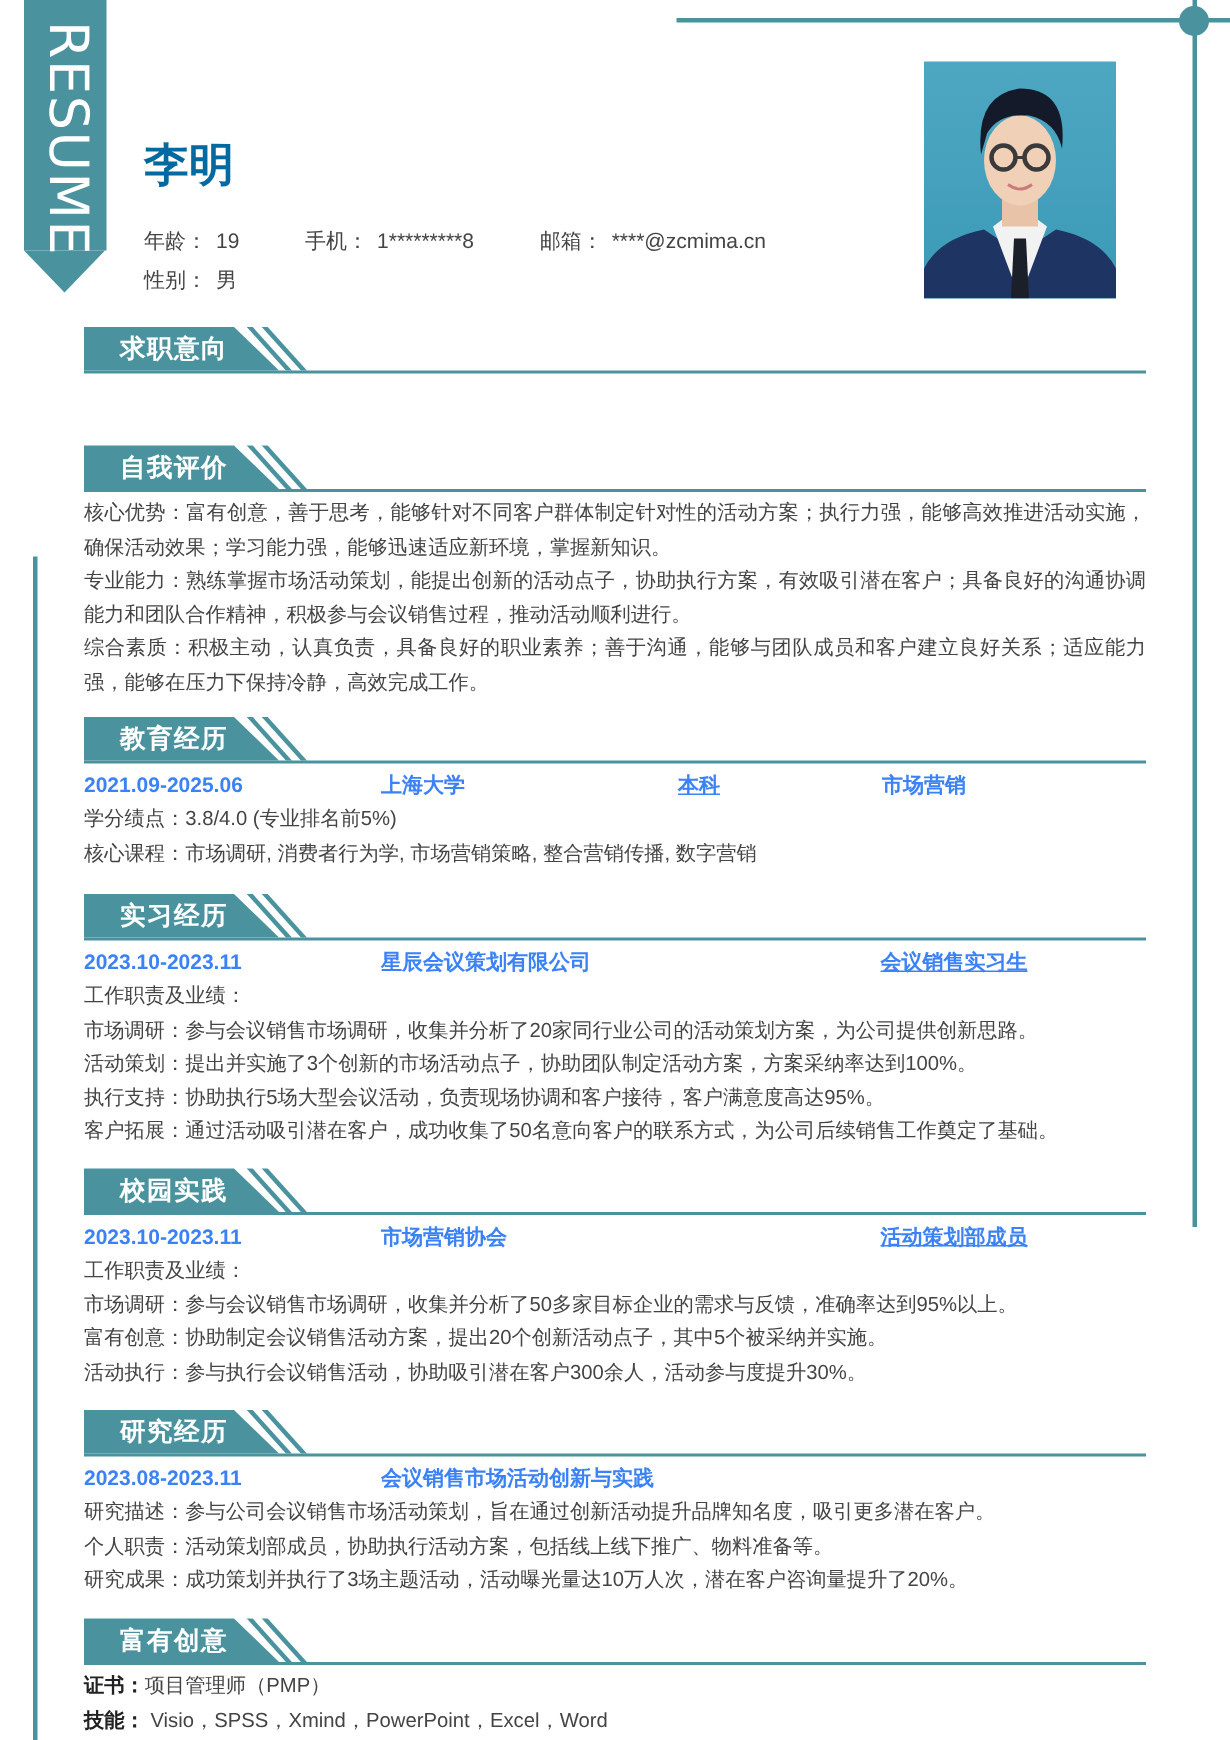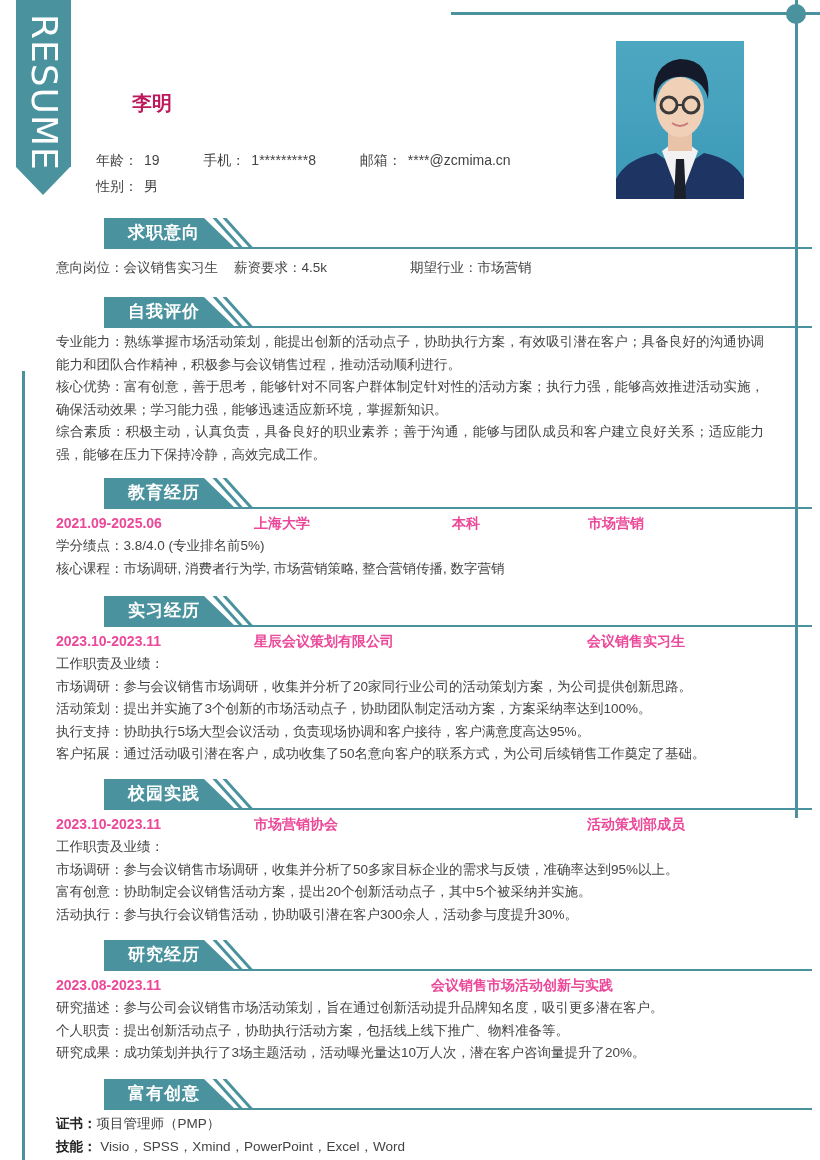--- a/index.html
+++ b/index.html
@@ -14,44 +14,44 @@
 
   
   .ribbon { position: absolute; left: 16px; top: 0; width: 55px; height: 195px; }
   .ribbon-body { position: absolute; left: 0; top: 0; width: 55px; height: 167px; background: #4a939e; }
   .ribbon-tip { position: absolute; left: 0; top: 167px; width: 0; height: 0;
     border-left: 27.5px solid transparent; border-right: 27.5px solid transparent; border-top: 28px solid #4a939e; }
   .ribbon-text { position: absolute; left: 6px; top: 14px; width: 44px; height: 150px;
     writing-mode: vertical-rl; color: #fff; font-size: 36px; letter-spacing: 1px; font-family: "DejaVu Sans", sans-serif; line-height: 44px; }
 
   
-  .name { position: absolute; left: 96px; top: 90px; font-size: 20px; font-weight: bold; color: #be185d; font-family: "DejaVu Sans", sans-serif; margin-left: 36px; }
+  .name { position: absolute; left: 96px; top: 90px; font-size: 30px; font-weight: bold; color: #0369a1; font-family: "DejaVu Sans", sans-serif; }
   .info-row { position: absolute; left: 96px; font-size: 14px; color: #444; white-space: nowrap; }
   .info-row span.val { margin-left: 6px; }
   .info1 { top: 152px; }
   .info2 { top: 178px; }
 
   .photo { position: absolute; left: 616px; top: 41px; width: 128px; height: 158px; background: linear-gradient(#4ea7c1, #3b9ab8); overflow: hidden; }
 
   
   .section { position: absolute; left: 56px; width: 708px; }
-  .sec-header { position: relative; height: 30px; margin-left: 48px; }
+  .sec-header { position: relative; height: 30px; }
   .sec-title-bg { position: absolute; left: 0; top: 0; height: 29px; width: 100px; background: #4a939e; }
   .sec-title-slant { position: absolute; left: 100px; top: 0; width: 0; height: 0;
     border-bottom: 29px solid #4a939e; border-right: 30px solid transparent; }
   .sec-stripes { position: absolute; left: 100px; top: 0; width: 50px; height: 29px; overflow: hidden; }
   .stripe { position: absolute; top: -5px; width: 4px; height: 40px; background: #4a939e; transform: skewX(42deg); transform-origin: top left; }
   .sec-title { position: absolute; left: 24px; top: 3px; color: #fff; font-size: 17px; font-weight: bold; font-family: "DejaVu Sans", sans-serif; letter-spacing: 1px; }
   .sec-line { position: absolute; left: 0; top: 29px; width: 708px; height: 1.5px; background: #4a939e; }
 
   .sec-body { padding-top: 6px; font-size: 13.5px; line-height: 22.5px; color: #444; }
-  .row-head { display: flex; font-weight: bold; color: #ec4899; font-size: 14px; line-height: 23px; justify-content: space-between; }
+  .row-head { display: flex; font-weight: bold; color: #3b82f6; font-size: 14px; line-height: 23px; }
   .row-head .c1 { width: 198px; }
   .row-head .c2 { width: 198px; }
-  .row-head .c3 { width: 136px; }
+  .row-head .c3 { width: 136px; text-decoration: underline; }
   .row-head .c4 { flex: 1; }
   .row-head2 .c1 { width: 198px; }
   .row-head2 .c2 { width: 333px; }
   .row-head2 .c3 { flex: 1; }
   .para { text-align: justify; }
   .bold-label { font-weight: bold; color: #222; }
 </style>
 </head>
 <body>
 
@@ -105,41 +105,36 @@
   <div class="sec-header">
     <div class="sec-title-bg"></div>
     <div class="sec-title-slant"></div>
     <div class="sec-stripes">
       <div class="stripe" style="left:4px"></div>
         <div class="stripe" style="left:14px"></div>
     </div>
     <div class="sec-title">求职意向</div>
     <div class="sec-line"></div>
   </div>
-  <div class="sec-body" style="padding-top:9px; display:flex;">
-    <span style="width:178px">意向岗位：会议销售实习生</span>
-    <span style="width:176px">薪资要求：4.5k</span>
-    <span>期望行业：市场营销</span>
-  </div>
 </div>
 
 <div class="section" style="top:297px">
   <div class="sec-header">
     <div class="sec-title-bg"></div>
     <div class="sec-title-slant"></div>
     <div class="sec-stripes">
       <div class="stripe" style="left:4px"></div>
         <div class="stripe" style="left:14px"></div>
     </div>
     <div class="sec-title">自我评价</div>
     <div class="sec-line"></div>
   </div>
   <div class="sec-body" style="padding-top:4px">
+    <div class="para">核心优势：富有创意，善于思考，能够针对不同客户群体制定针对性的活动方案；执行力强，能够高效推进活动实施，确保活动效果；学习能力强，能够迅速适应新环境，掌握新知识。</div>
     <div class="para">专业能力：熟练掌握市场活动策划，能提出创新的活动点子，协助执行方案，有效吸引潜在客户；具备良好的沟通协调能力和团队合作精神，积极参与会议销售过程，推动活动顺利进行。</div>
-    <div class="para">核心优势：富有创意，善于思考，能够针对不同客户群体制定针对性的活动方案；执行力强，能够高效推进活动实施，确保活动效果；学习能力强，能够迅速适应新环境，掌握新知识。</div>
     <div class="para">综合素质：积极主动，认真负责，具备良好的职业素养；善于沟通，能够与团队成员和客户建立良好关系；适应能力强，能够在压力下保持冷静，高效完成工作。</div>
   </div>
 </div>
 
 <div class="section" style="top:478px">
   <div class="sec-header">
     <div class="sec-title-bg"></div>
     <div class="sec-title-slant"></div>
     <div class="sec-stripes">
       <div class="stripe" style="left:4px"></div>
@@ -219,21 +214,21 @@
     </div>
     <div class="sec-title">研究经历</div>
     <div class="sec-line"></div>
   </div>
   <div class="sec-body" style="padding-top:4px">
     <div class="row-head row-head2">
       <span class="c1">2023.08-2023.11</span>
       <span class="c2">会议销售市场活动创新与实践</span>
     </div>
     <div>研究描述：参与公司会议销售市场活动策划，旨在通过创新活动提升品牌知名度，吸引更多潜在客户。</div>
-    <div>个人职责：提出创新活动点子，协助执行活动方案，包括线上线下推广、物料准备等。</div>
+    <div>个人职责：活动策划部成员，协助执行活动方案，包括线上线下推广、物料准备等。</div>
     <div>研究成果：成功策划并执行了3场主题活动，活动曝光量达10万人次，潜在客户咨询量提升了20%。</div>
   </div>
 </div>
 
 <div class="section" style="top:1079px">
   <div class="sec-header">
     <div class="sec-title-bg"></div>
     <div class="sec-title-slant"></div>
     <div class="sec-stripes">
       <div class="stripe" style="left:4px"></div>

